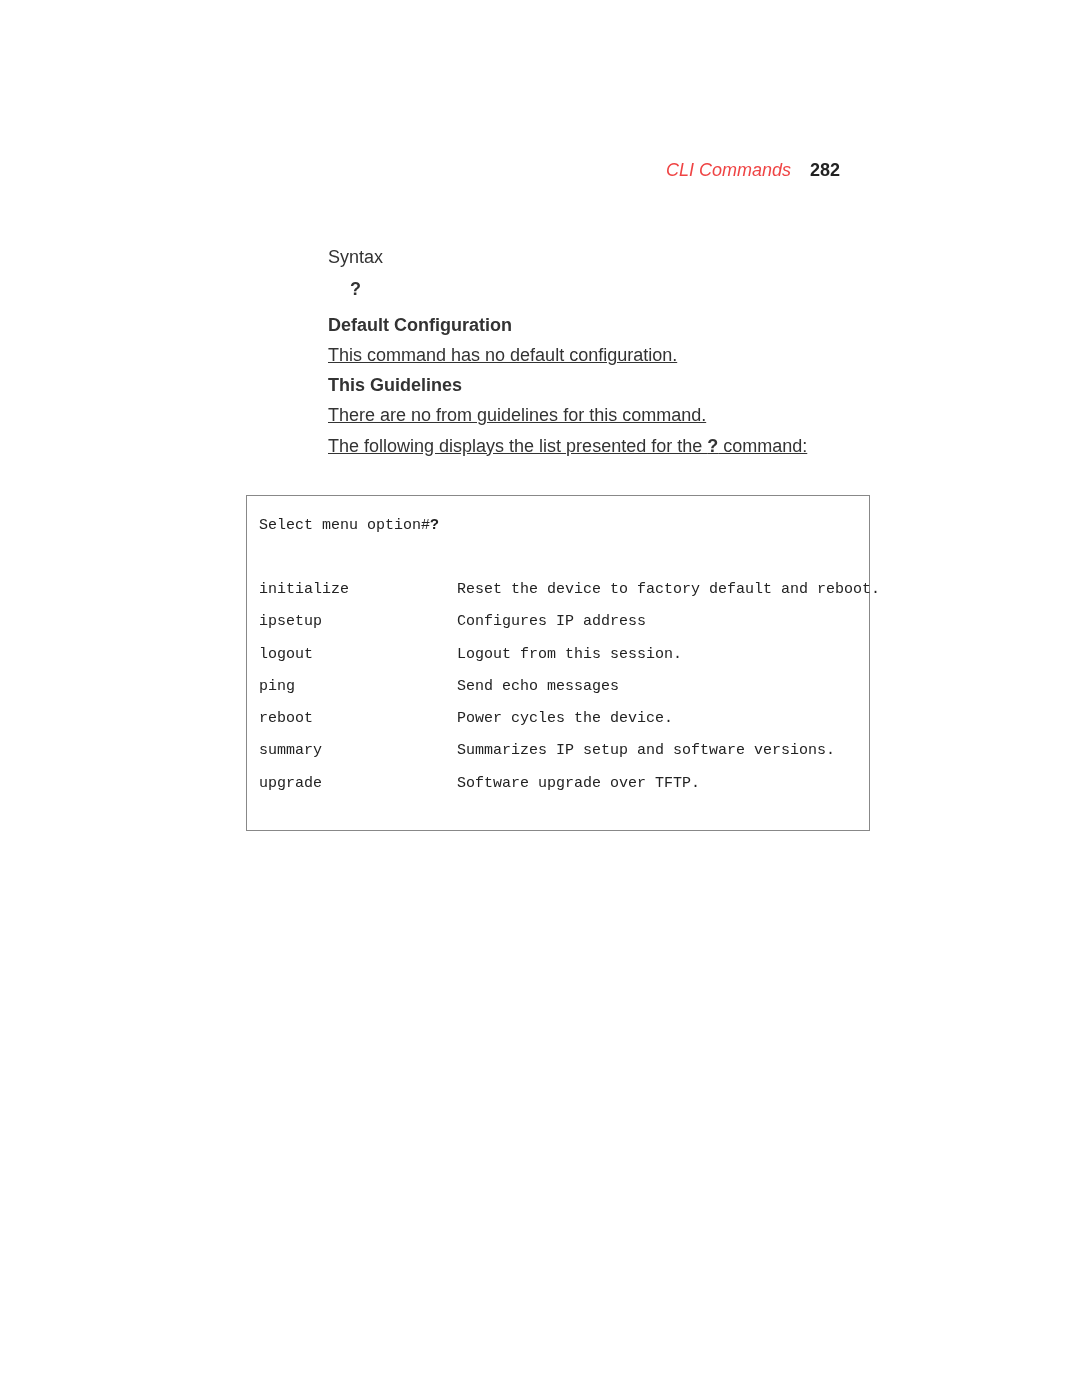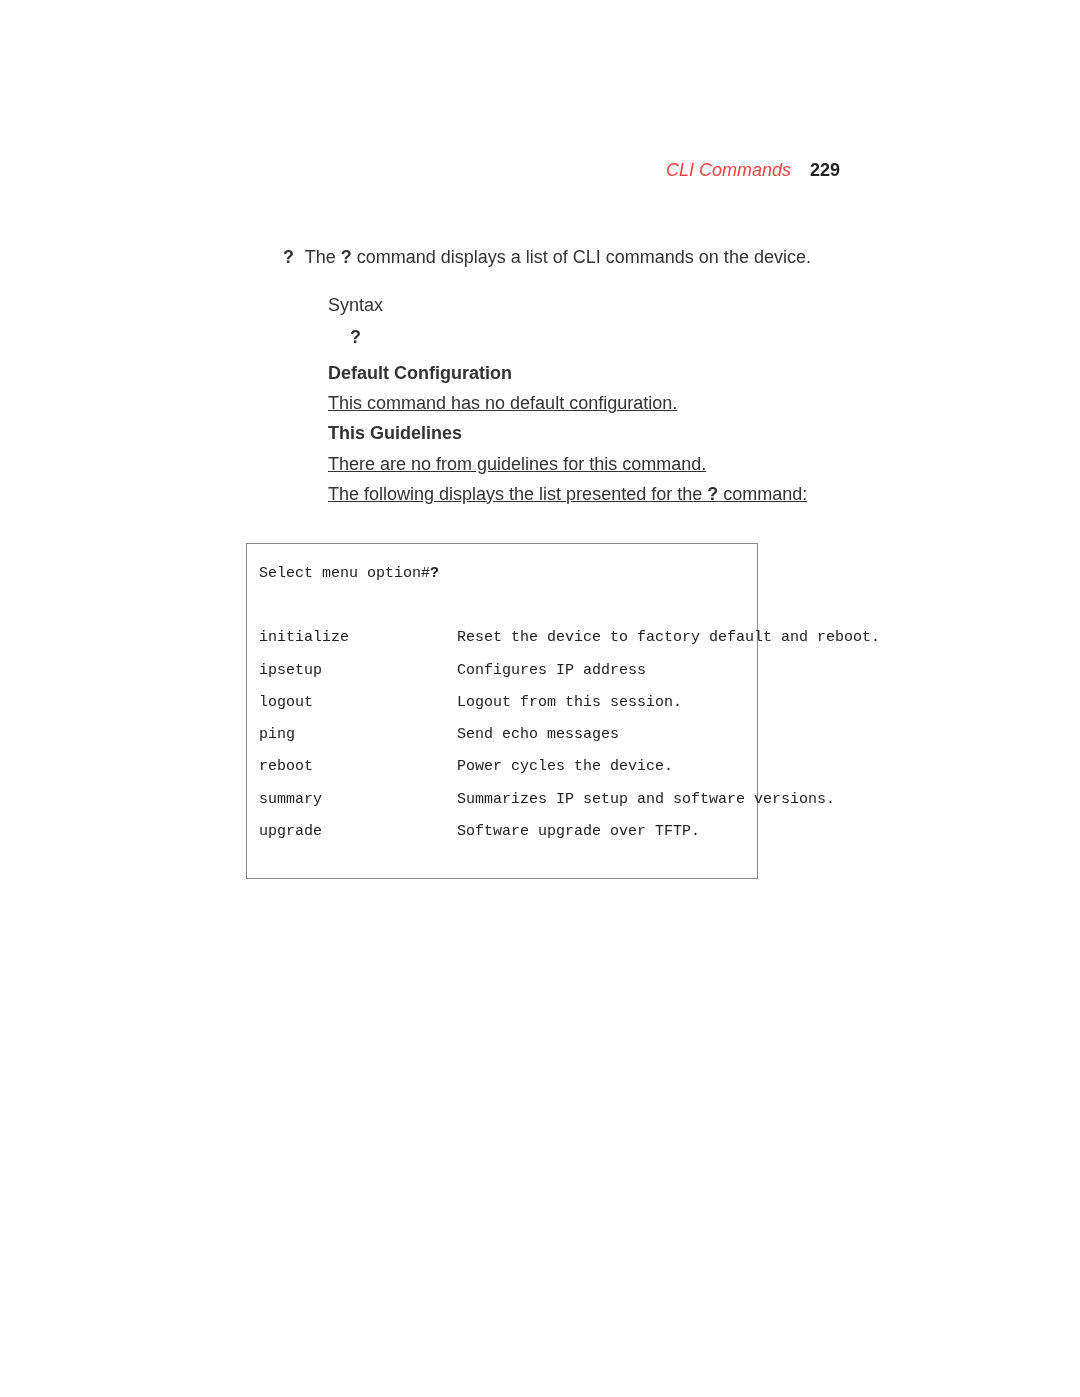--- a/index.html
+++ b/index.html
@@ -70,50 +70,46 @@
     margin-left: 28px;
   }
   .body-line {
     margin-left: 28px;
     margin-top: 4px;
     text-decoration: underline;
   }
   .code-box {
     margin-top: 36px;
     margin-left: 246px;
-    width: 512px;
+    width: 624px;
     border: 1px solid #888;
     padding: 14px 12px 30px 12px;
     box-sizing: border-box;
   }
   .code-box pre {
     margin: 0;
     font-family: "Courier New", Courier, monospace;
     font-size: 15px;
     line-height: 2.15;
     white-space: pre;
     color: #222;
   }
 </style>
 </head>
 <body>
 
 <div class="page">
 
   <div class="header-line">
     <span class="header-title">CLI Commands</span>
-    <span class="header-page">229</span>
+    <span class="header-page">282</span>
   </div>
 
   <div class="content">
 
-    <div class="intro-row">
-      <span class="intro-marker bold">?</span>
-      <span>The </span><span class="bold">?</span><span> command displays a list of CLI commands on the device.</span>
-    </div>
 
     <div class="subhead">Syntax</div>
     <div class="syntax-q">?</div>
 
     <div class="subhead2">Default Configuration</div>
     <div class="body-line">This command has no default configuration.</div>
 
     <div class="subhead2">This Guidelines</div>
     <div class="body-line">There are no from guidelines for this command.</div>
 

